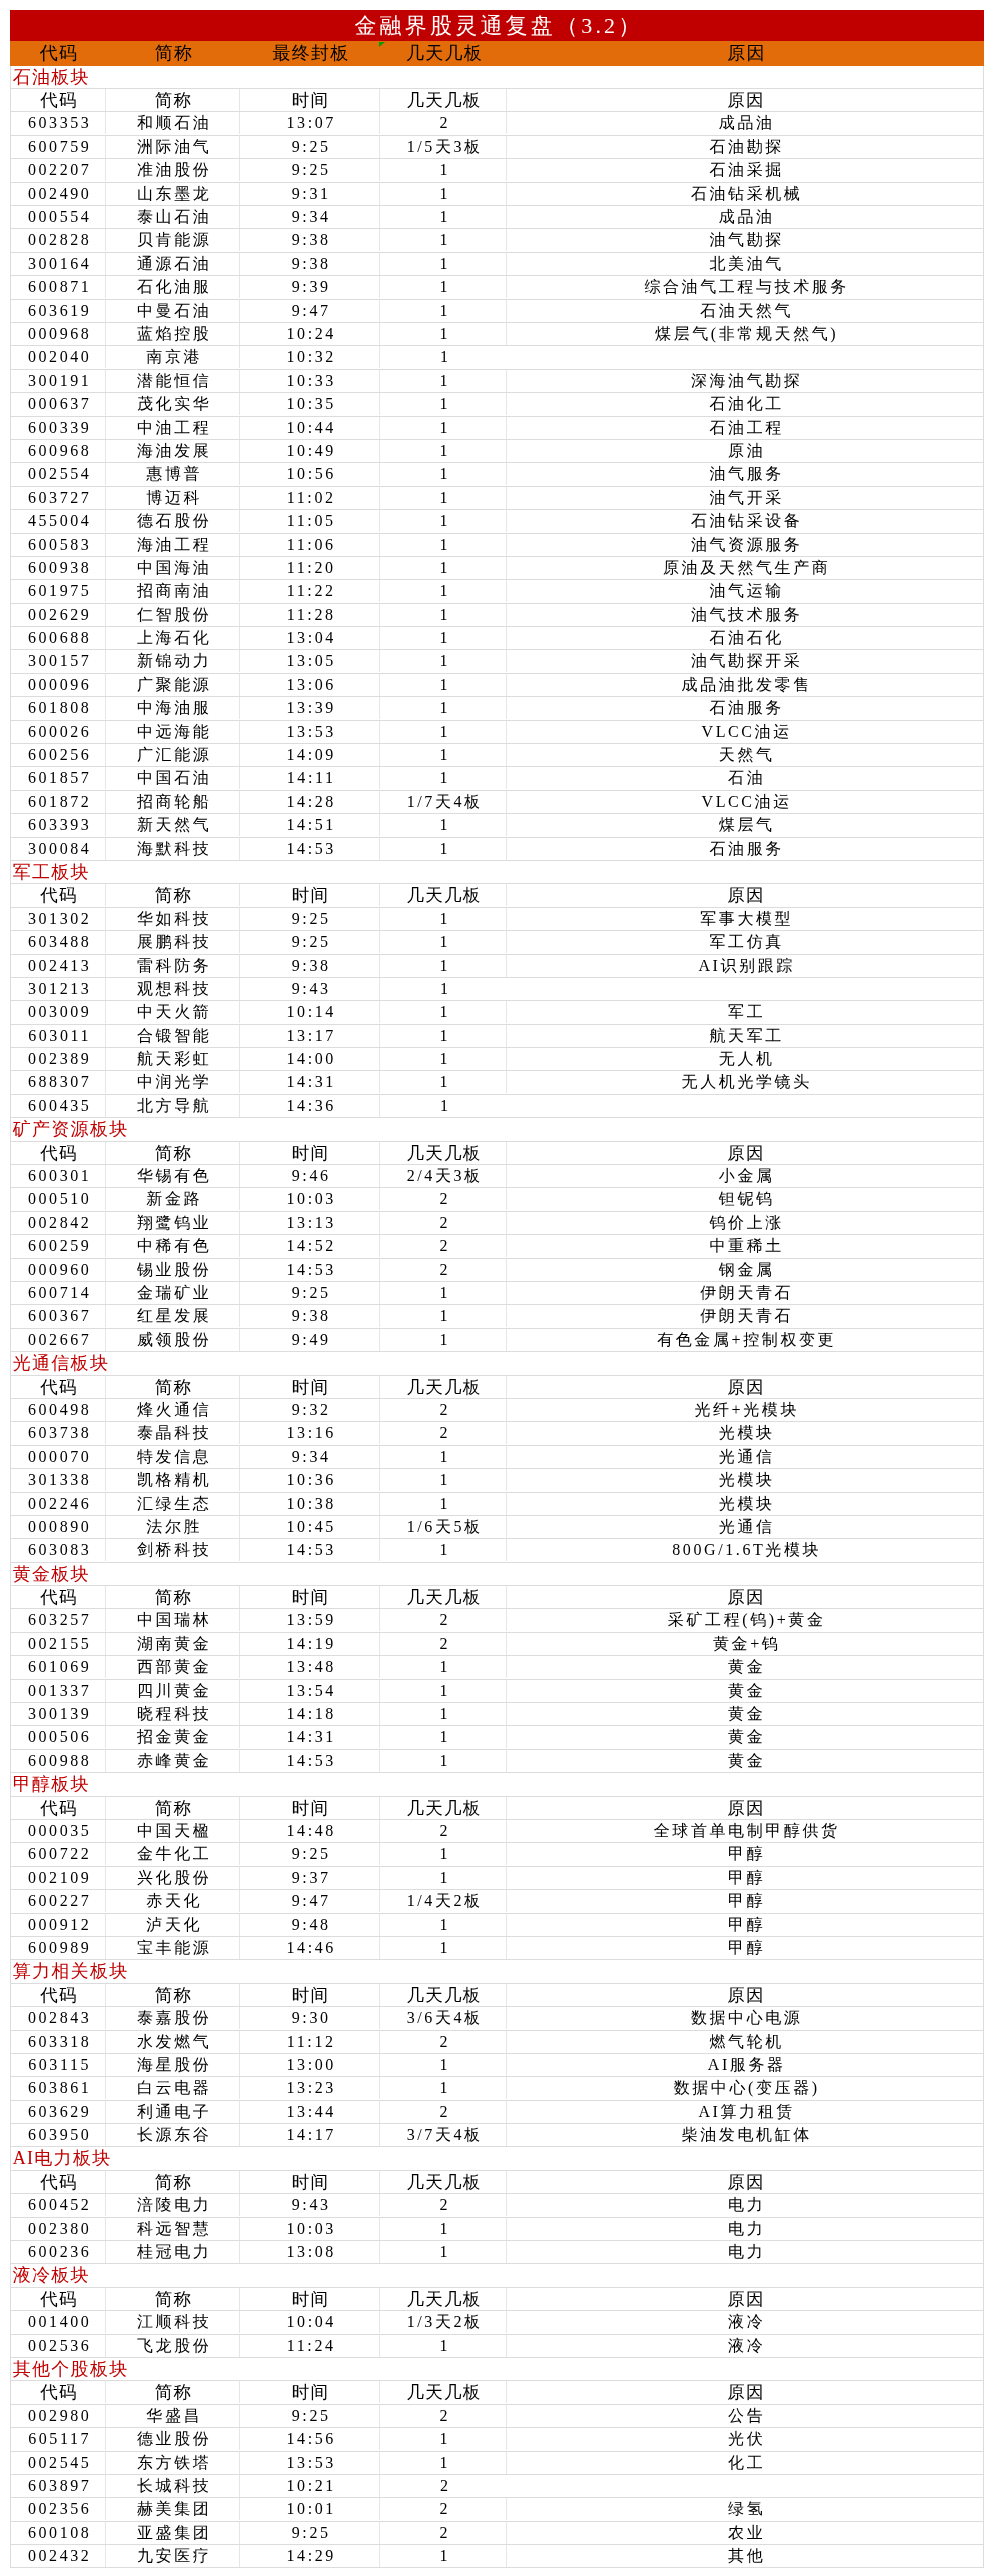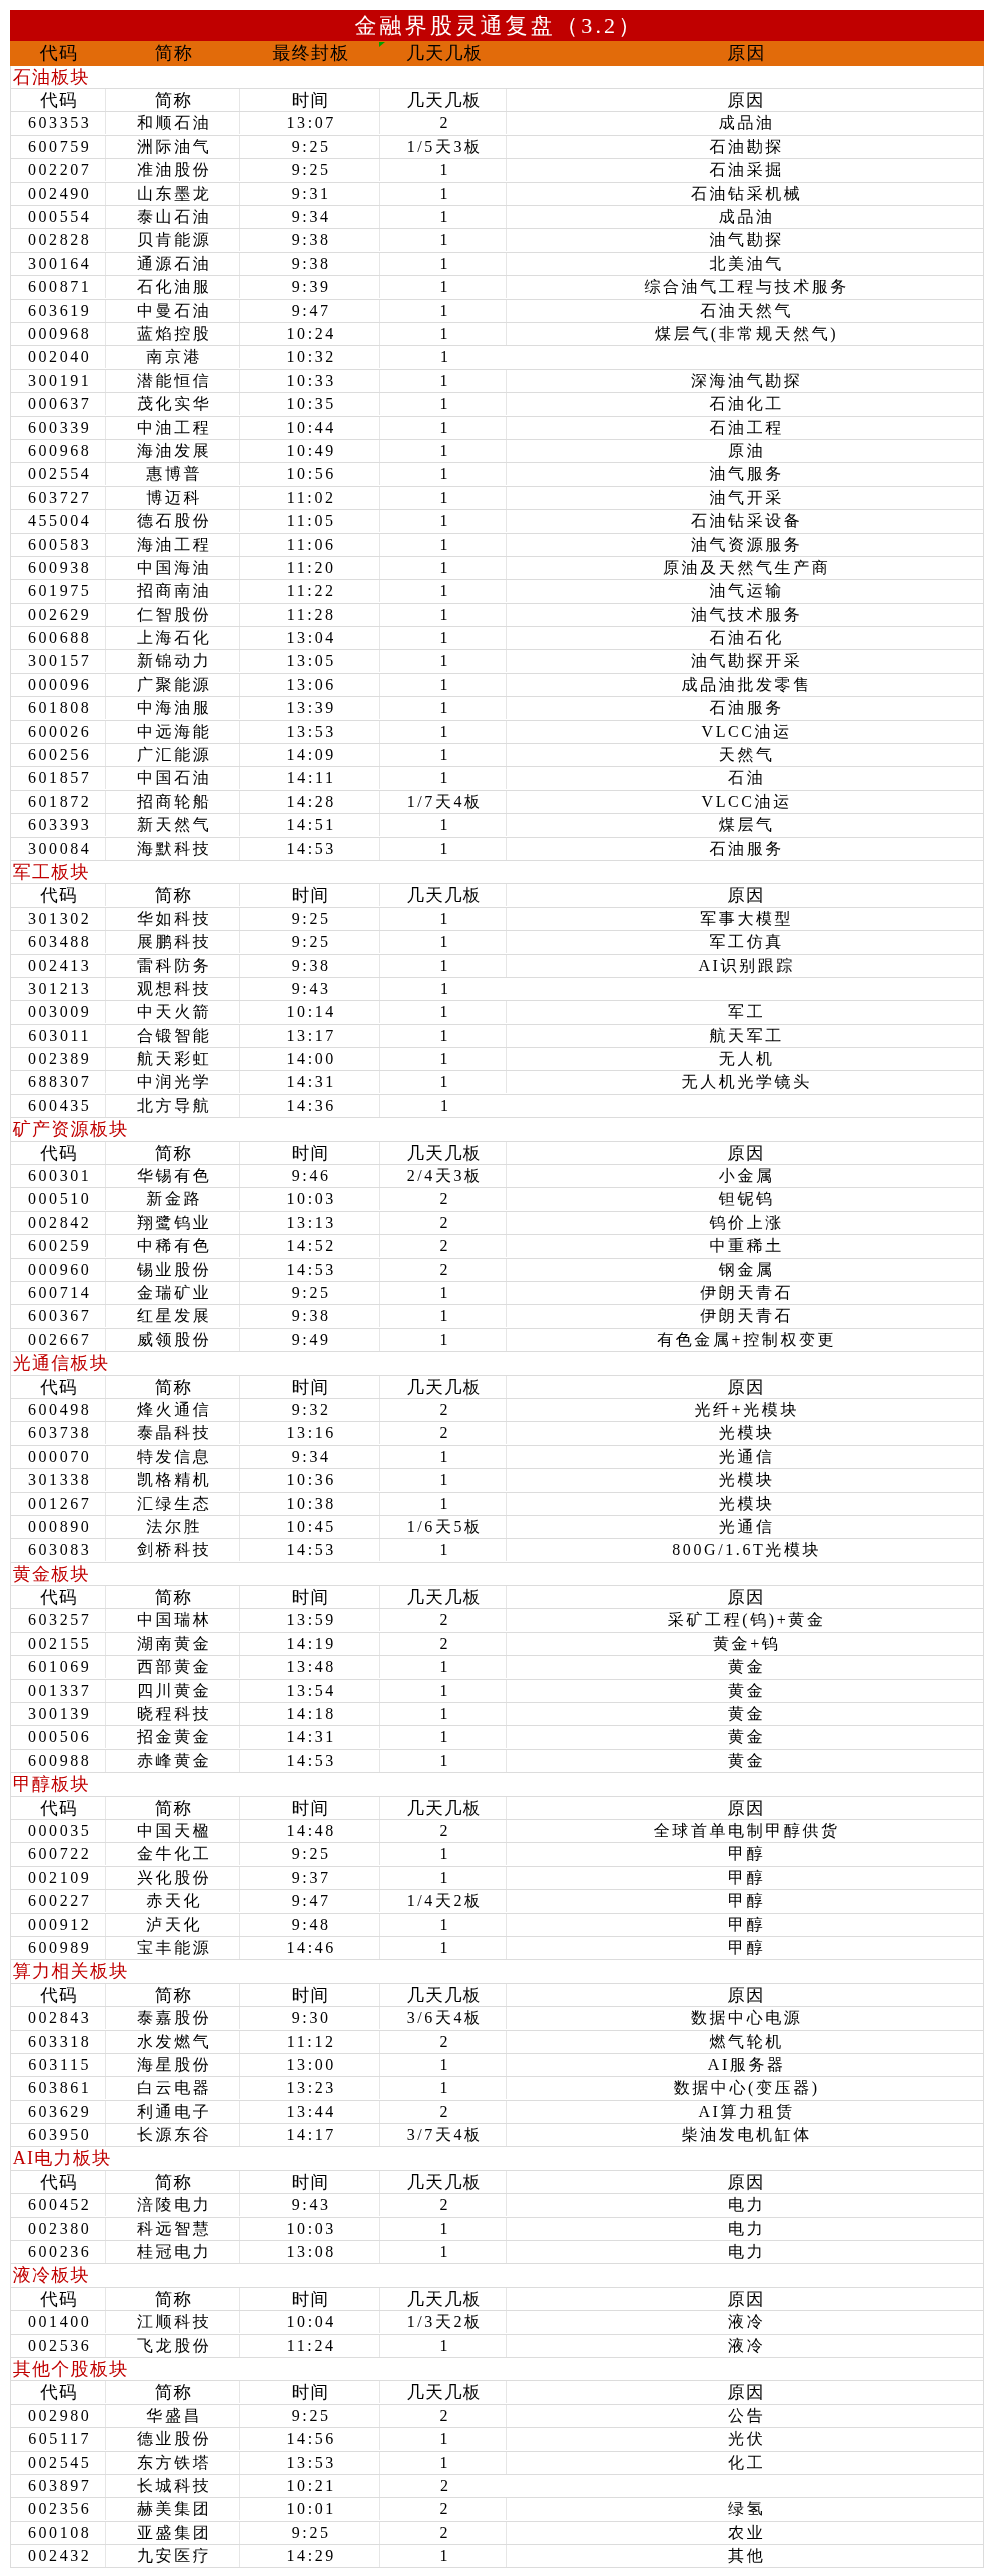--- a/index.html
+++ b/index.html
@@ -475,21 +475,21 @@
     <div class="cell">光通信</div>
   </div>
           <div class="row grid data-row">
     <div class="cell">301338</div>
     <div class="cell">凯格精机</div>
     <div class="cell">10:36</div>
     <div class="cell">1</div>
     <div class="cell">光模块</div>
   </div>
           <div class="row grid data-row">
-    <div class="cell">001267</div>
+    <div class="cell">002246</div>
     <div class="cell">汇绿生态</div>
     <div class="cell">10:38</div>
     <div class="cell">1</div>
     <div class="cell">光模块</div>
   </div>
           <div class="row grid data-row">
     <div class="cell">000890</div>
     <div class="cell">法尔胜</div>
     <div class="cell">10:45</div>
     <div class="cell">1/6天5板</div>

